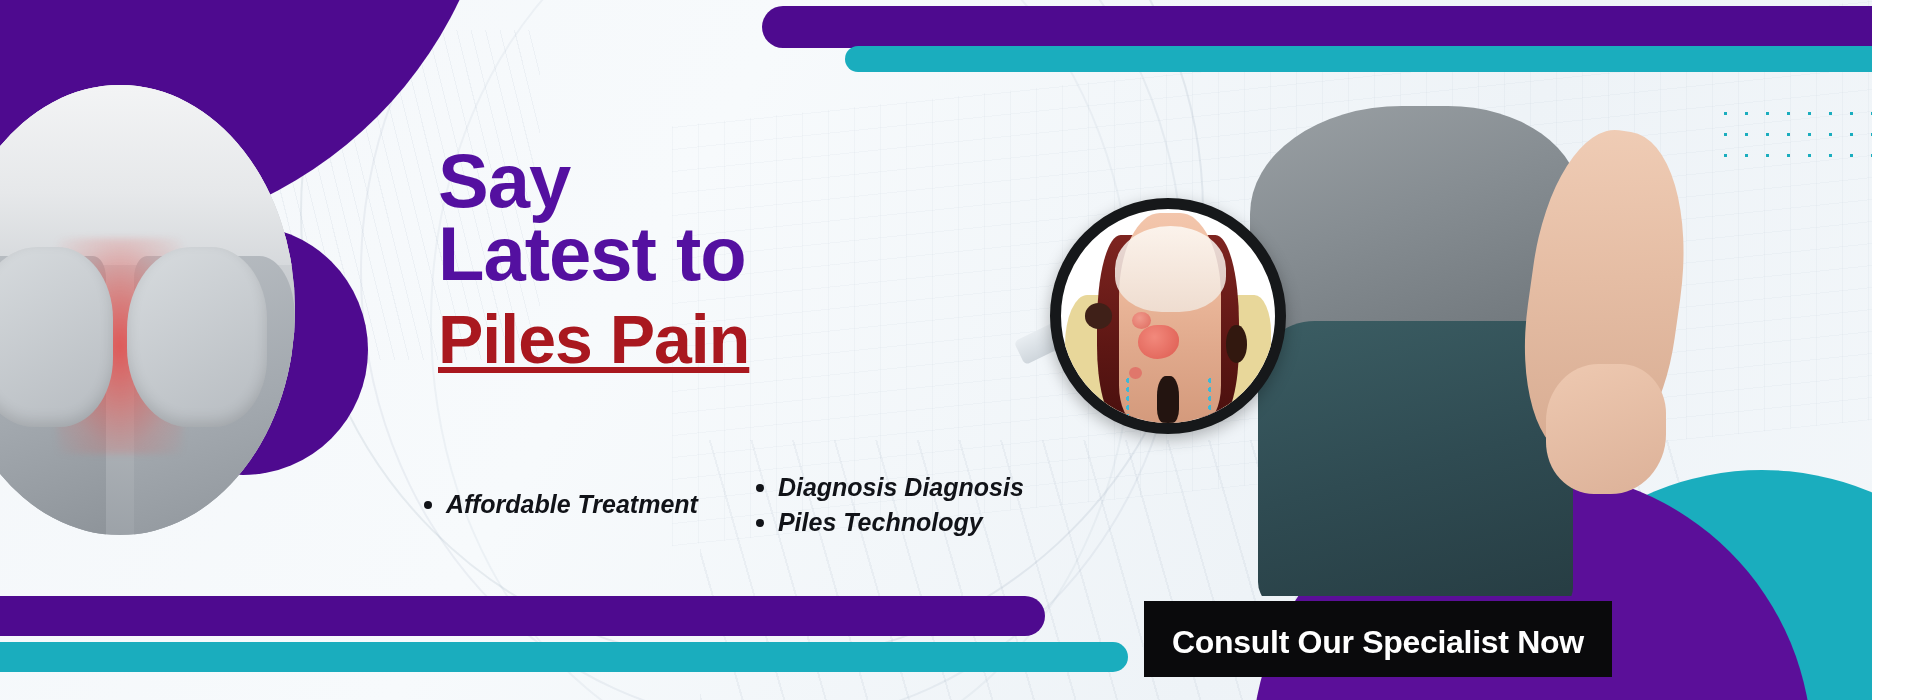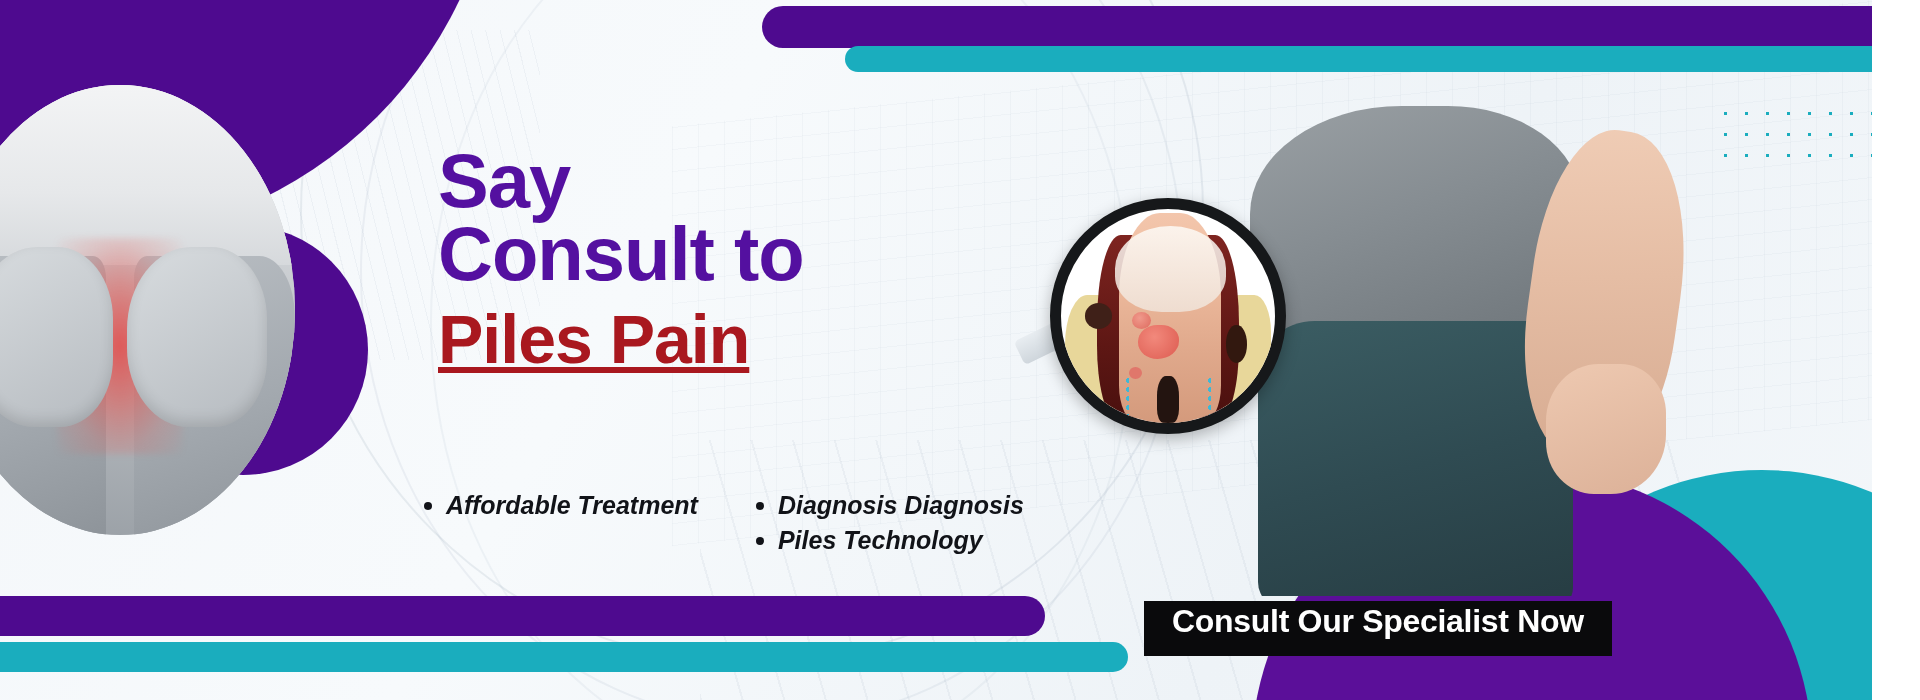--- a/index.html
+++ b/index.html
@@ -303,23 +303,24 @@
   }
   .headline .l3 {
     display: block;
     color: #a9181f;
     font-size: 68px;
     font-weight: bold;
     margin-top: 16px;
     text-decoration: underline;
   }
   .features {
-    position: absolute; left: 420px; top: 488px;
+    position: absolute; left: 420px; top: 470px;
     display: flex;
     gap: 54px;
+    align-items: center;
   }
   .feat-col { list-style: none; margin: 0; padding: 0; }
   .feat-col li {
     position: relative;
     padding-left: 26px;
     color: #111318;
     font-size: 25px;
     font-weight: bold;
     font-style: italic;
     line-height: 1.38;
@@ -332,21 +333,21 @@
     background: #111318;
     border-radius: 50%;
   }
   .cta {
     position: absolute; left: 1144px; top: 601px;
     background: #0a0a0c;
     color: #ffffff;
     font-size: 32px;
     font-weight: bold;
     letter-spacing: -.3px;
-    padding: 2px 28px 16px;
+    padding: 23px 28px 16px;
     border: none;
     cursor: pointer;
     font-family: "Liberation Sans", sans-serif;
   }
 </style>
 </head>
 <body>
 
 <div class="banner">
 
@@ -404,21 +405,21 @@
         <div class="anat-pile3"></div>
         <div class="anat-center"></div>
         <div class="anat-beads-l"></div>
         <div class="anat-beads-r"></div>
       </div>
     </div>
   </div>
 
   <div class="headline">
     <span class="l1">Say</span>
-    <span class="l2">Consult to</span>
+    <span class="l2">Latest to</span>
     <span class="l3">Piles Pain</span>
   </div>
 
   <div class="features">
     <ul class="feat-col">
       <li>Affordable Treatment</li>
     </ul>
     <ul class="feat-col">
       <li>Diagnosis Diagnosis</li>
       <li>Piles Technology</li>

